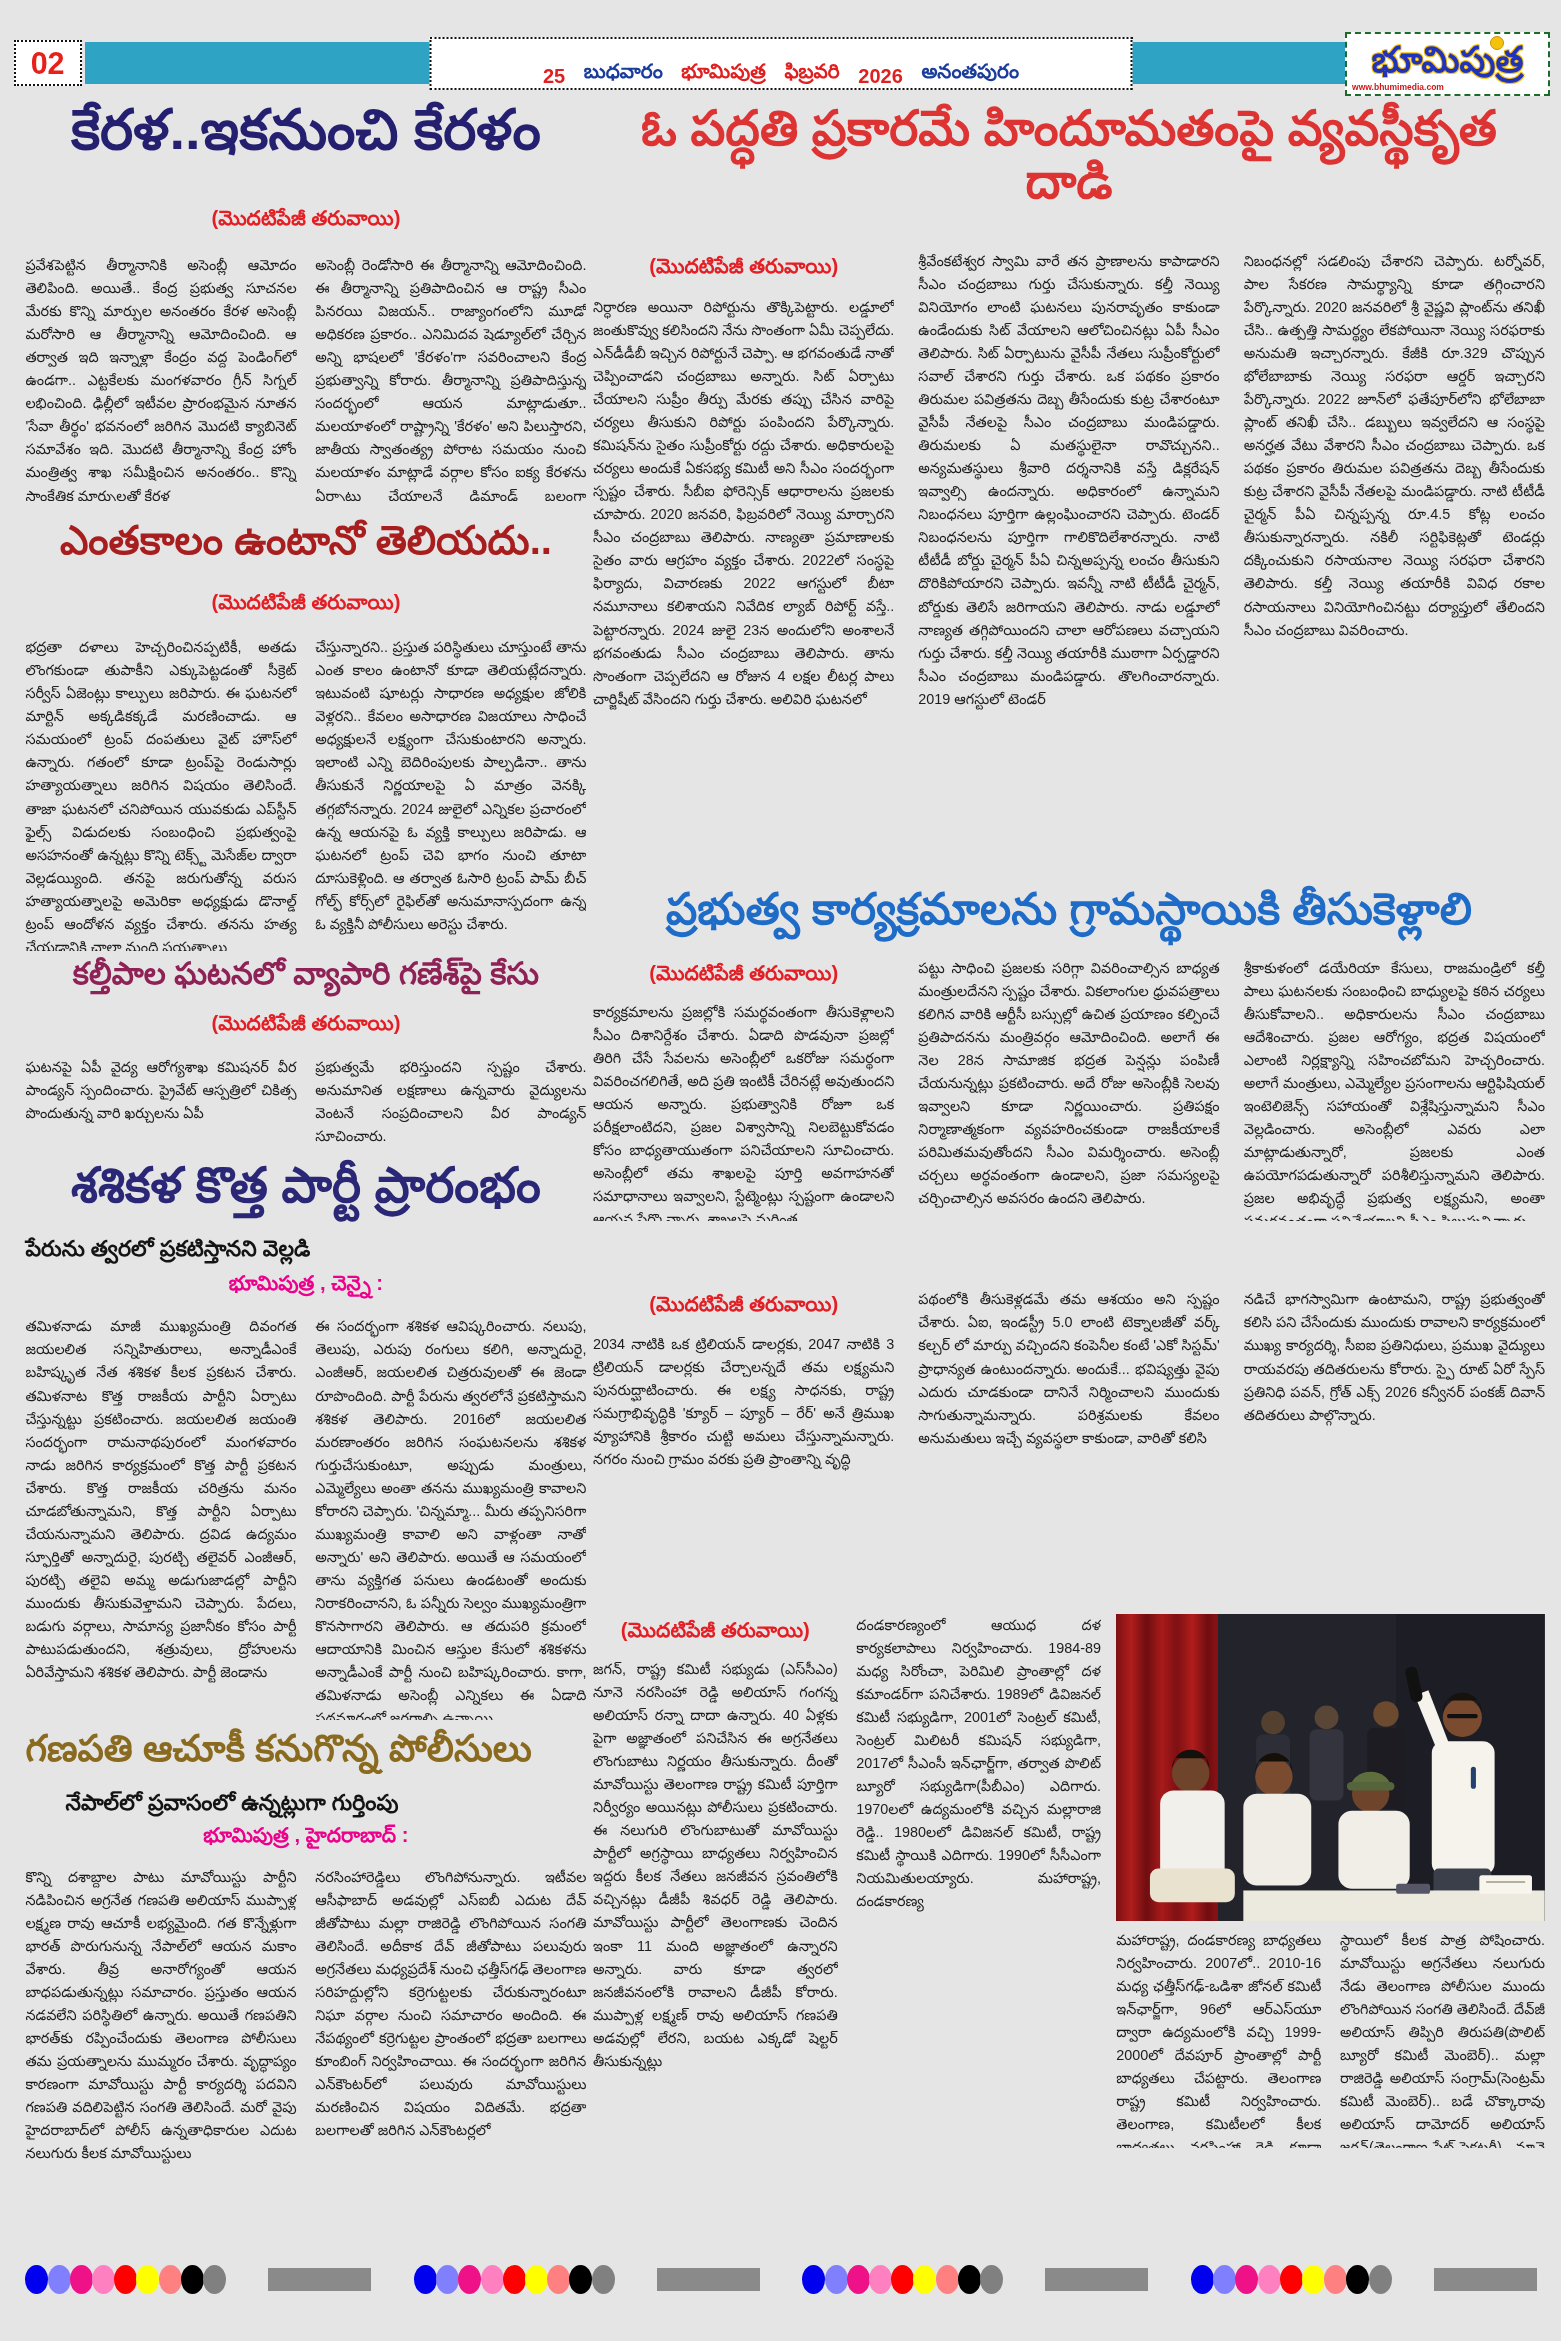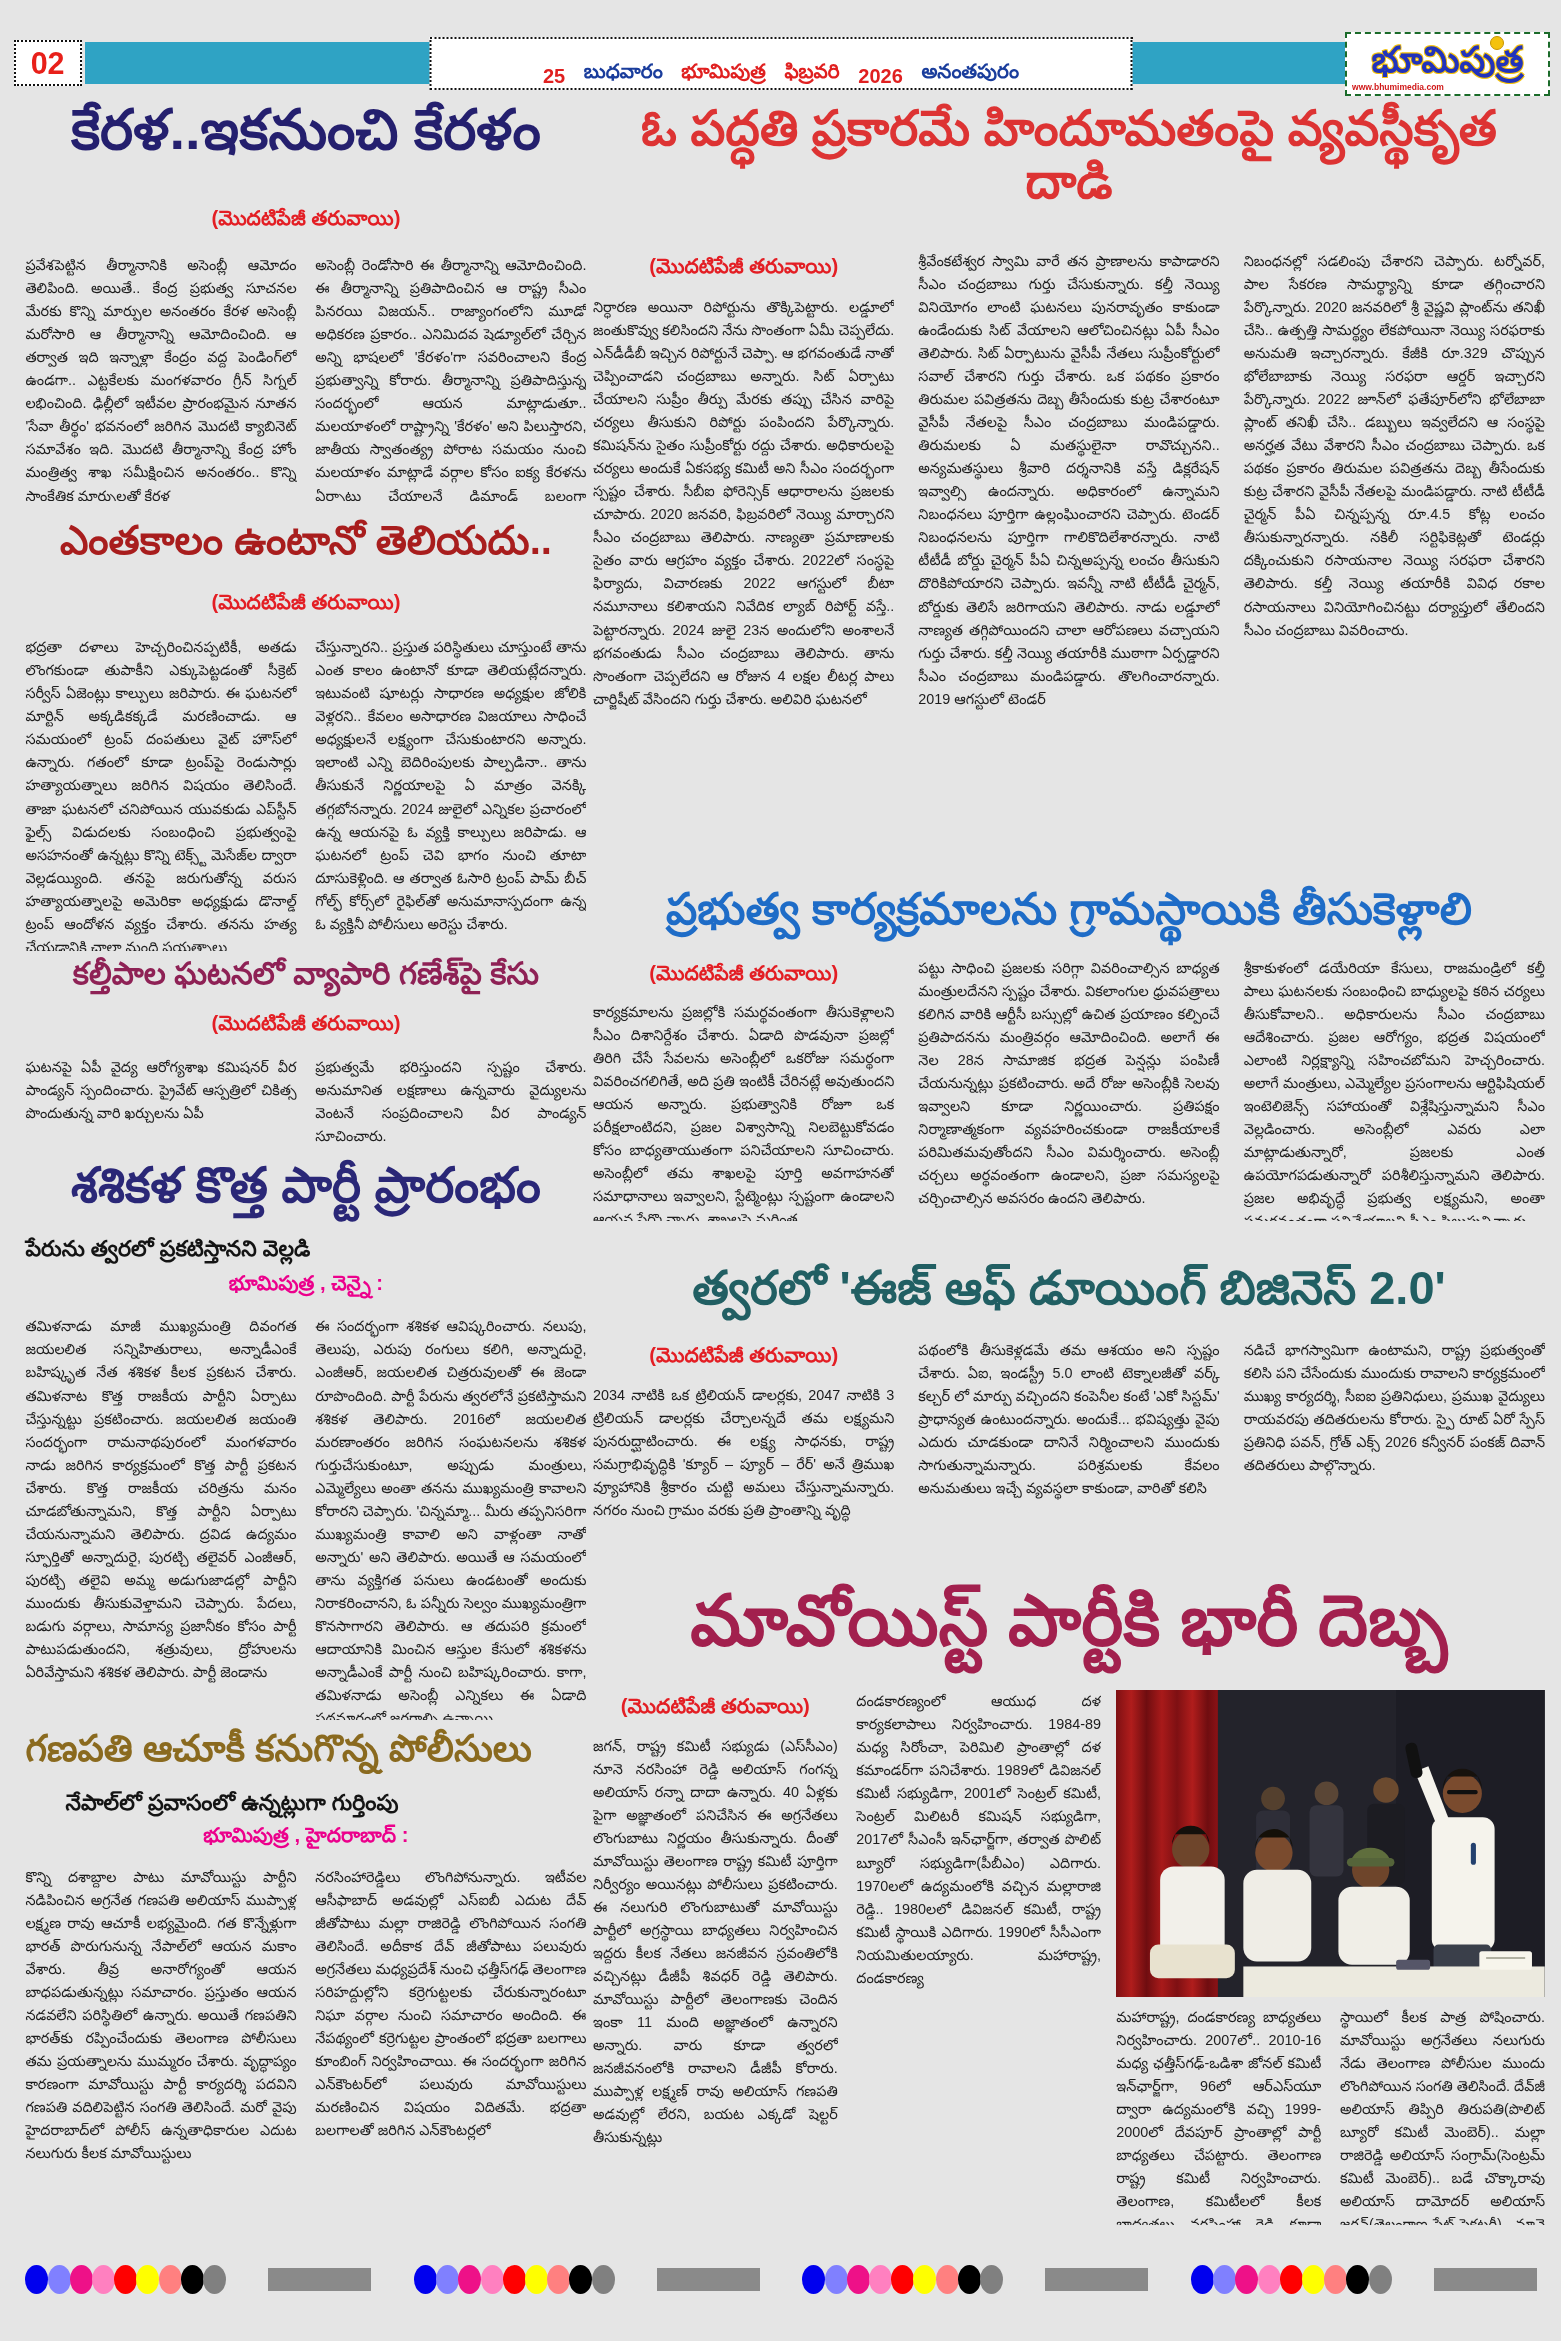--- a/index.html
+++ b/index.html
@@ -124,33 +124,31 @@
       <div class="col">
         <div class="cont" style="margin-bottom:12px;">(మొదటిపేజీ తరువాయి)</div>
         <div>కార్యక్రమాలను ప్రజల్లోకి సమర్థవంతంగా తీసుకెళ్లాలని సీఎం దిశానిర్దేశం చేశారు. ఏడాది పొడవునా ప్రజల్లో తిరిగి చేసే సేవలను అసెంబ్లీలో ఒకరోజు సమర్థంగా వివరించగలిగితే, అది ప్రతి ఇంటికీ చేరినట్లే అవుతుందని ఆయన అన్నారు. ప్రభుత్వానికి రోజూ ఒక పరీక్షలాంటిదని, ప్రజల విశ్వాసాన్ని నిలబెట్టుకోవడం కోసం బాధ్యతాయుతంగా పనిచేయాలని సూచించారు. అసెంబ్లీలో తమ శాఖలపై పూర్తి అవగాహనతో సమాధానాలు ఇవ్వాలని, స్టేట్మెంట్లు స్పష్టంగా ఉండాలని ఆయన పేర్కొన్నారు. శాఖలపై మరింత</div>
       </div>
       <div class="col">పట్టు సాధించి ప్రజలకు సరిగ్గా వివరించాల్సిన బాధ్యత మంత్రులదేనని స్పష్టం చేశారు. వికలాంగుల ధ్రువపత్రాలు కలిగిన వారికి ఆర్టీసీ బస్సుల్లో ఉచిత ప్రయాణం కల్పించే ప్రతిపాదనను మంత్రివర్గం ఆమోదించింది. అలాగే ఈ నెల 28న సామాజిక భద్రత పెన్షన్లు పంపిణీ చేయనున్నట్లు ప్రకటించారు. అదే రోజు అసెంబ్లీకి సెలవు ఇవ్వాలని కూడా నిర్ణయించారు. ప్రతిపక్షం నిర్మాణాత్మకంగా వ్యవహరించకుండా రాజకీయాలకే పరిమితమవుతోందని సీఎం విమర్శించారు. అసెంబ్లీ చర్చలు అర్థవంతంగా ఉండాలని, ప్రజా సమస్యలపై చర్చించాల్సిన అవసరం ఉందని తెలిపారు.</div>
       <div class="col">శ్రీకాకుళంలో డయేరియా కేసులు, రాజమండ్రిలో కల్తీ పాలు ఘటనలకు సంబంధించి బాధ్యులపై కఠిన చర్యలు తీసుకోవాలని.. అధికారులను సీఎం చంద్రబాబు ఆదేశించారు. ప్రజల ఆరోగ్యం, భద్రత విషయంలో ఎలాంటి నిర్లక్ష్యాన్ని సహించబోమని హెచ్చరించారు. అలాగే మంత్రులు, ఎమ్మెల్యేల ప్రసంగాలను ఆర్టిఫిషియల్ ఇంటెలిజెన్స్ సహాయంతో విశ్లేషిస్తున్నామని సీఎం వెల్లడించారు. అసెంబ్లీలో ఎవరు ఎలా మాట్లాడుతున్నారో, ప్రజలకు ఎంత ఉపయోగపడుతున్నారో పరిశీలిస్తున్నామని తెలిపారు. ప్రజల అభివృద్ధే ప్రభుత్వ లక్ష్యమని, అంతా సమర్థవంతంగా పనిచేయాలని సీఎం పిలుపునిచ్చారు.</div>
     </div>
   </div>
 
   <div class="art" style="left:593px;top:1263px;width:952px;">
-    <div class="hl" style="font-size: 47px; color: rgb(33, 95, 99);">త్వరలో 'ఈజ్ ఆఫ్ డూయింగ్ బిజినెస్ 2.0'</div>
     <div class="cols gap26" style="margin-top:25.4px;height:219px;">
       <div class="col">
         <div class="cont" style="margin-bottom:12px;">(మొదటిపేజీ తరువాయి)</div>
         <div>2034 నాటికి ఒక ట్రిలియన్ డాలర్లకు, 2047 నాటికి 3 ట్రిలియన్ డాలర్లకు చేర్చాలన్నదే తమ లక్ష్యమని పునరుద్ఘాటించారు. ఈ లక్ష్య సాధనకు, రాష్ట్ర సమగ్రాభివృద్ధికి 'క్యూర్ – ప్యూర్ – రేర్' అనే త్రిముఖ వ్యూహానికి శ్రీకారం చుట్టి అమలు చేస్తున్నామన్నారు. నగరం నుంచి గ్రామం వరకు ప్రతి ప్రాంతాన్ని వృద్ధి</div>
       </div>
       <div class="col">పథంలోకి తీసుకెళ్లడమే తమ ఆశయం అని స్పష్టం చేశారు. ఏఐ, ఇండస్ట్రీ 5.0 లాంటి టెక్నాలజీతో వర్క్ కల్చర్ లో మార్పు వచ్చిందని కంపెనీల కంటే 'ఎకో సిస్టమ్' ప్రాధాన్యత ఉంటుందన్నారు. అందుకే... భవిష్యత్తు వైపు ఎదురు చూడకుండా దానినే నిర్మించాలని ముందుకు సాగుతున్నామన్నారు. పరిశ్రమలకు కేవలం అనుమతులు ఇచ్చే వ్యవస్థలా కాకుండా, వారితో కలిసి</div>
       <div class="col">నడిచే భాగస్వామిగా ఉంటామని, రాష్ట్ర ప్రభుత్వంతో కలిసి పని చేసేందుకు ముందుకు రావాలని కార్యక్రమంలో ముఖ్య కార్యదర్శి, సీఐఐ ప్రతినిధులు, ప్రముఖ వైద్యులు రాయవరపు తదితరులను కోరారు. స్పై రూట్ ఏరో స్పేస్ ప్రతినిధి పవన్, గ్రోత్ ఎక్స్ 2026 కన్వీనర్ పంకజ్ దివాన్ తదితరులు పాల్గొన్నారు.</div>
     </div>
   </div>
 
   <div class="art" style="left:593px;top:1583px;width:952px;">
-    <div class="hl" style="font-size: 71px; color: rgb(162, 32, 78);">మావోయిస్ట్ పార్టీకి భారీ దెబ్బ</div>
     <div style="display:flex;gap:15.3px;margin-top:30.5px;height:534px;">
 
       <div style="width:508px;flex:none;">
         <div class="cols gap20" style="height:534px;">
           <div class="col">
             <div class="cont" style="margin-bottom:12px;">(మొదటిపేజీ తరువాయి)</div>
             <div>జగన్, రాష్ట్ర కమిటీ సభ్యుడు (ఎస్‌సీఎం) నూనె నరసింహా రెడ్డి అలియాస్ గంగన్న అలియాస్ రన్నా దాదా ఉన్నారు. 40 ఏళ్లకు పైగా అజ్ఞాతంలో పనిచేసిన ఈ అగ్రనేతలు లొంగుబాటు నిర్ణయం తీసుకున్నారు. దీంతో మావోయిస్టు తెలంగాణ రాష్ట్ర కమిటీ పూర్తిగా నిర్వీర్యం అయినట్లు పోలీసులు ప్రకటించారు. ఈ నలుగురి లొంగుబాటుతో మావోయిస్టు పార్టీలో అగ్రస్థాయి బాధ్యతలు నిర్వహించిన ఇద్దరు కీలక నేతలు జనజీవన స్రవంతిలోకి వచ్చినట్లు డీజీపీ శివధర్ రెడ్డి తెలిపారు. మావోయిస్టు పార్టీలో తెలంగాణకు చెందిన ఇంకా 11 మంది అజ్ఞాతంలో ఉన్నారని అన్నారు. వారు కూడా త్వరలో జనజీవనంలోకి రావాలని డీజీపీ కోరారు. ముప్పాళ్ల లక్ష్మణ్ రావు అలియాస్ గణపతి అడవుల్లో లేరని, బయట ఎక్కడో షెల్టర్ తీసుకున్నట్లు</div>
           </div>
           <div class="col">దండకారణ్యంలో ఆయుధ దళ కార్యకలాపాలు నిర్వహించారు. 1984-89 మధ్య సిరోంచా, పెరిమిలి ప్రాంతాల్లో దళ కమాండర్‌గా పనిచేశారు. 1989లో డివిజనల్ కమిటీ సభ్యుడిగా, 2001లో సెంట్రల్ కమిటీ, సెంట్రల్ మిలిటరీ కమిషన్ సభ్యుడిగా, 2017లో సీఎంసీ ఇన్‌ఛార్జ్‌గా, తర్వాత పొలిట్ బ్యూరో సభ్యుడిగా(పీబీఎం) ఎదిగారు. 1970లలో ఉద్యమంలోకి వచ్చిన మల్లారాజి రెడ్డి.. 1980లలో డివిజనల్ కమిటీ, రాష్ట్ర కమిటీ స్థాయికి ఎదిగారు. 1990లో సీసీఎంగా నియమితులయ్యారు. మహారాష్ట్ర, దండకారణ్య</div>
         </div>

